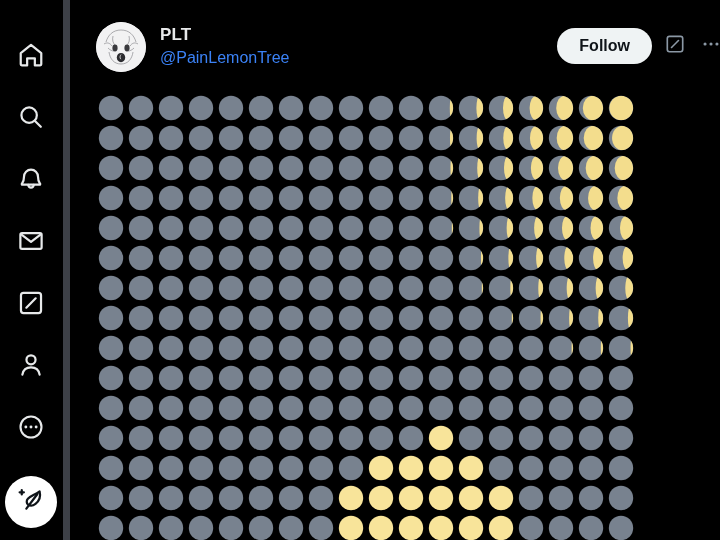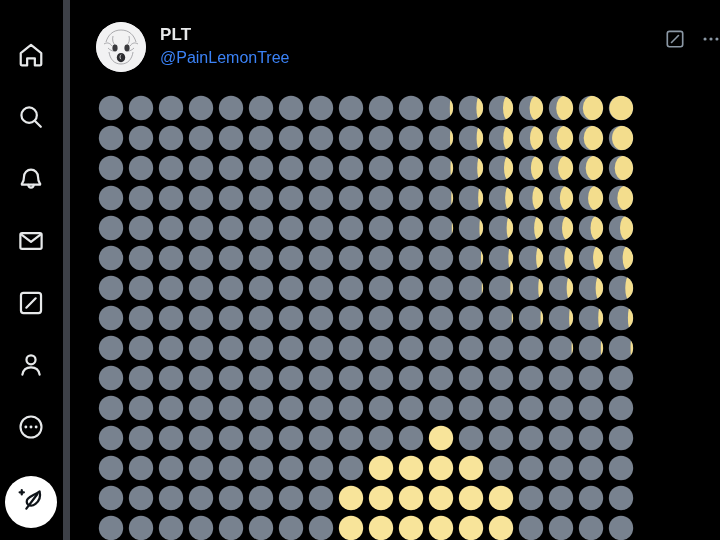--- a/index.html
+++ b/index.html
@@ -272,20 +272,21 @@
           <path d="M25 32.6c-1.2 1.4-1.3 3.2-.2 4.6" stroke="#f2f2f3" stroke-width="0.8" fill="none"></path>
         </svg>
       </div>
 
       <div id="identity">
         <div id="display-name">PLT</div>
         <div id="handle">@PainLemonTree</div>
       </div>
 
       <div id="header-actions">
+        <button id="follow-button">Follow</button>
 
         <div class="header-icon-btn">
           <span>
             <svg width="22" height="22" viewBox="0 0 24 24" fill="none" stroke="#8b98a5" stroke-width="1.8" stroke-linecap="round" stroke-linejoin="round">
               <rect x="3.6" y="3.6" width="16.8" height="16.8" rx="2.4"></rect>
               <line x1="8.2" y1="15.8" x2="15.8" y2="8.2"></line>
             </svg>
           </span>
         </div>
 

